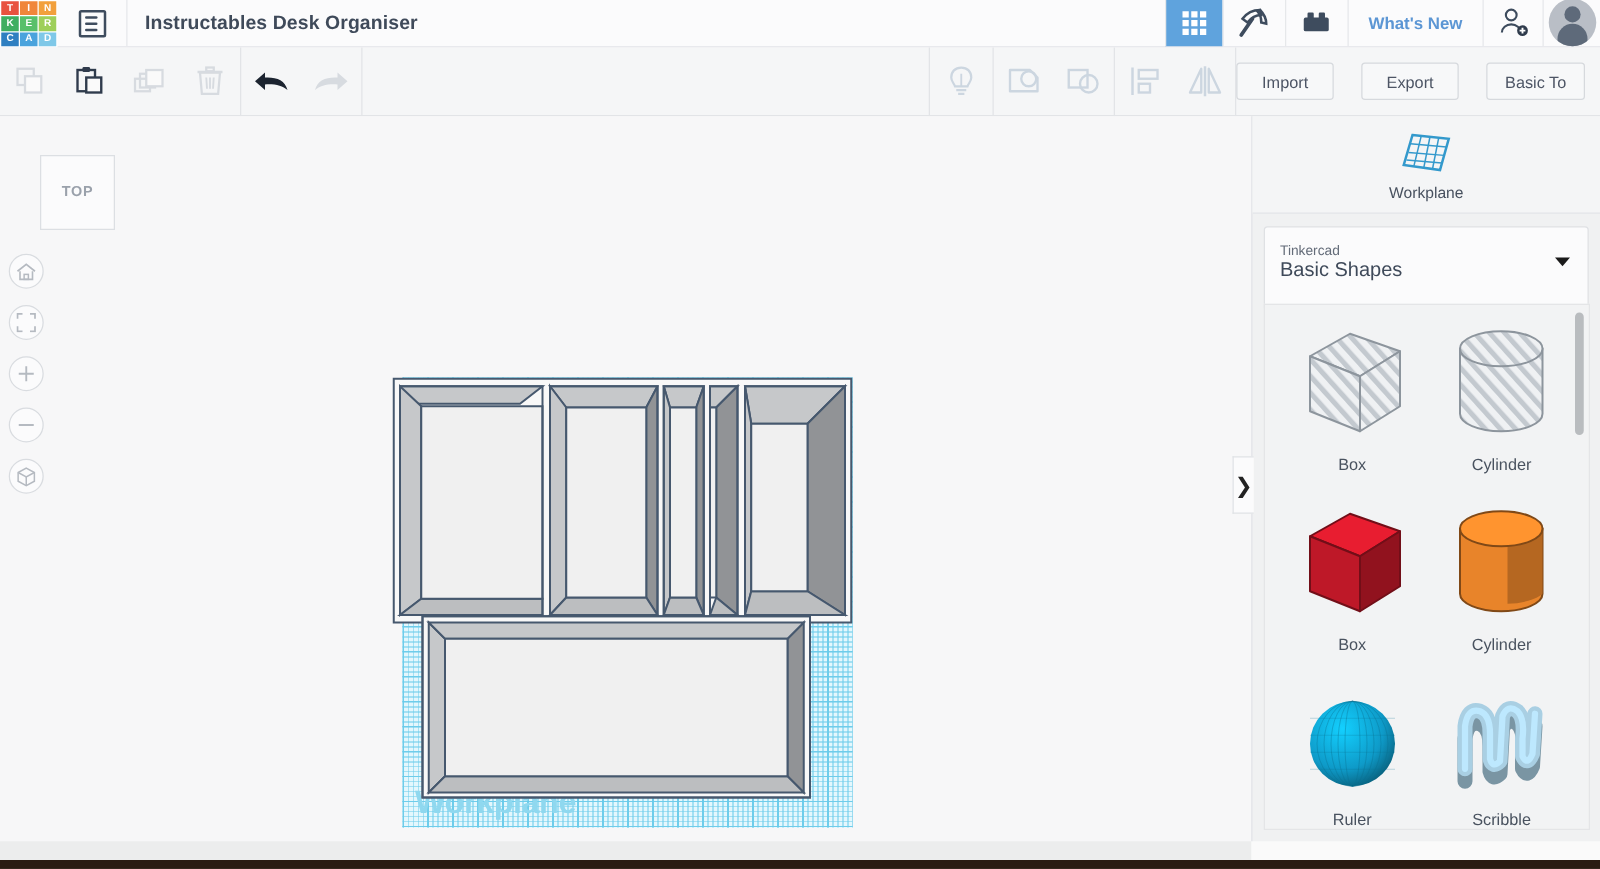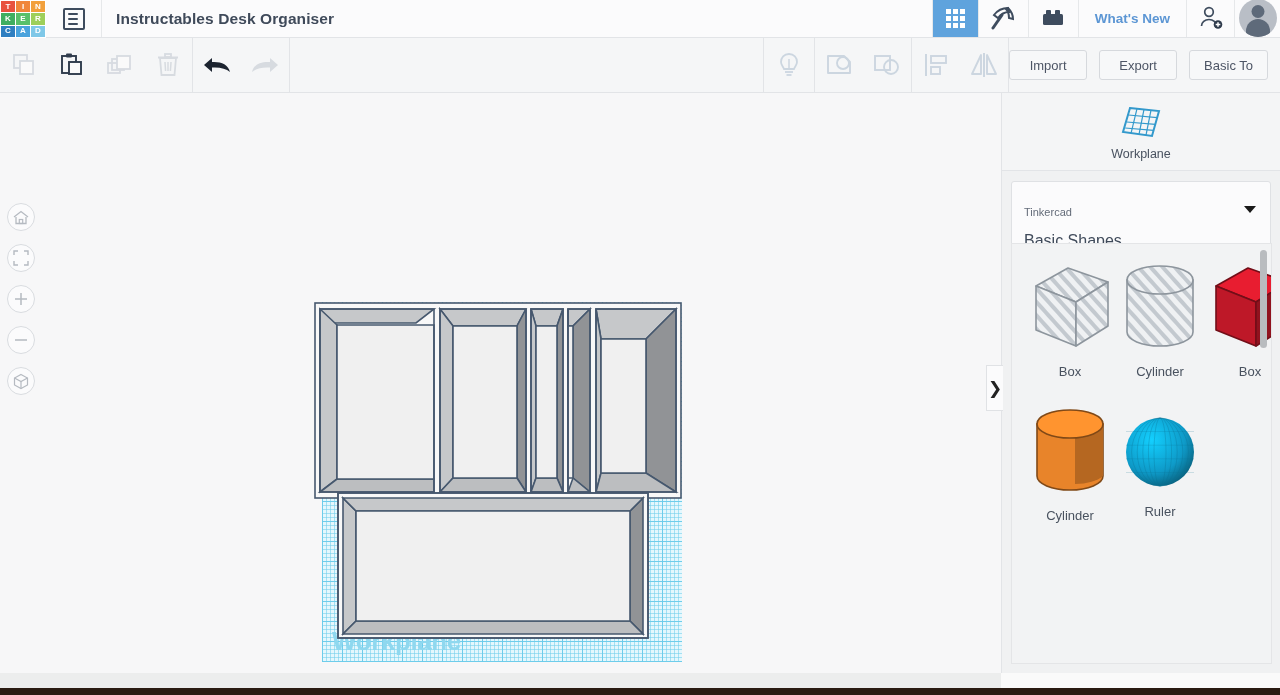--- a/index.html
+++ b/index.html
@@ -107,21 +107,21 @@
     display: flex; align-items: center;
   }
   .tb-group { display: flex; align-items: center; height: 55px; }
   .tb-btn {
     width: 48px; height: 55px;
     display: flex; align-items: center; justify-content: center;
     cursor: pointer;
   }
   .tb-sep { width: 1px; height: 55px; background: #e2e4e7; }
   .tb-spacer { flex: 1 1 auto; height: 55px; }
-  .tb-right { display: flex; align-items: center; gap: 12px; padding-right: 12px; }
+  .tb-right { display: flex; align-items: center; gap: 22px; padding-right: 12px; }
   .tb-txtbtn {
     min-width: 78px; height: 30px;
     background: #f7f8f9;
     border: 1px solid #d6d9dd;
     border-radius: 3px;
     font-size: 13px; color: #4d5565;
     display: flex; align-items: center; justify-content: center;
     padding: 0 14px;
     cursor: pointer;
   }
@@ -200,42 +200,42 @@
     align-items: center; justify-content: center; gap: 4px;
     cursor: pointer;
   }
   .tool-cell span { font-size: 12.5px; color: #48515f; }
   .shape-select {
     margin: 10px 9px 0 9px;
     height: 68px;
     background: #fbfbfc;
     border: 1px solid #dfe1e4;
     border-radius: 3px;
-    padding: 24px 12px;
+    padding: 13px 12px;
     position: relative;
     cursor: pointer;
   }
   .shape-select .lbl { font-size: 11px; color: #646c79; }
-  .shape-select .val { font-size: 16px; color: #3f4a5a; margin-top: 14px; }
+  .shape-select .val { font-size: 16px; color: #3f4a5a; margin-top: 1px; }
   .caret {
     position: absolute; right: 14px; top: 24px;
     width: 0; height: 0;
     border-left: 6px solid transparent;
     border-right: 6px solid transparent;
     border-top: 7px solid #1a1a1a;
   }
   .shapes-scroll {
     position: absolute; left: 9px; top: 150px;
     width: 261px; height: 421px;
     background: #f2f3f4;
     border: 1px solid #e4e5e7;
     overflow: hidden;
   }
   .shapes-grid {
-    display: grid; grid-template-columns: 1fr 1fr 1fr;
+    display: grid; grid-template-columns: 1fr 1fr;
     padding: 6px 10px 0 10px;
     row-gap: 4px;
   }
   .shape-cell {
     height: 140px;
     display: flex; flex-direction: column;
     align-items: center; justify-content: center;
     cursor: pointer;
   }
   .shape-cell .nm { font-size: 13px; color: #49525f; margin-top: 6px; }
@@ -426,20 +426,21 @@
     <div class="tb-sep"></div>
     <div class="tb-right">
       <div class="tb-txtbtn">Import</div>
       <div class="tb-txtbtn">Export</div>
       <div class="tb-txtbtn">Basic To</div>
     </div>
   </div>
 
   <div class="viewport">
 
+    <div class="viewcube">TOP</div>
 
     <div class="vcontrols">
       <div class="vbtn">
         <svg width="16" height="15" viewBox="0 0 16 15">
           <path d="M1 7 L8 1.5 L15 7" fill="none" stroke="#b5bac1" stroke-width="1.3"></path>
           <path d="M3 7 L3 13.5 L13 13.5 L13 7" fill="none" stroke="#b5bac1" stroke-width="1.3"></path>
           <rect x="6.3" y="9.5" width="3.4" height="4" fill="none" stroke="#b5bac1" stroke-width="1.2"></rect>
         </svg>
       </div>
       <div class="vbtn">
@@ -632,20 +633,28 @@
                 <ellipse cx="42" cy="42" rx="17.200000000000003" ry="34" fill="none" stroke="#0a6f90" stroke-width="0.6" opacity="0.5"></ellipse>
                 <ellipse cx="42" cy="42" rx="11.600000000000001" ry="34" fill="none" stroke="#0a6f90" stroke-width="0.6" opacity="0.5"></ellipse>
                 <ellipse cx="42" cy="42" rx="6" ry="34" fill="none" stroke="#0a6f90" stroke-width="0.6" opacity="0.5"></ellipse>
                 <line x1="8" y1="21.6" x2="76" y2="21.6" stroke="#0a6f90" stroke-width="0.5" opacity="0.4"></line>
                 <line x1="8" y1="35.2" x2="76" y2="35.2" stroke="#0a6f90" stroke-width="0.5" opacity="0.4"></line>
                 <line x1="8" y1="48.8" x2="76" y2="48.8" stroke="#0a6f90" stroke-width="0.5" opacity="0.4"></line>
                 <line x1="8" y1="62.4" x2="76" y2="62.4" stroke="#0a6f90" stroke-width="0.5" opacity="0.4"></line>
               </svg></div>
             <div class="nm">Ruler</div>
           </div>
+          <div class="shape-cell">
+            <div><svg width="86" height="84" viewBox="0 0 86 84">
+                <path d="M14 62 L14 28 Q16 13 26 16 Q34 19 34 34 L34 54 Q36 62 42 56 L44 20 Q48 10 56 16 Q62 22 60 38 L60 52 Q64 60 68 50 L70 18" transform="translate(0,10)" fill="none" stroke="#7a95a3" stroke-width="12" stroke-linecap="round" stroke-linejoin="round"></path>
+                <path d="M14 62 L14 28 Q16 13 26 16 Q34 19 34 34 L34 54 Q36 62 42 56 L44 20 Q48 10 56 16 Q62 22 60 38 L60 52 Q64 60 68 50 L70 18" fill="none" stroke="#a9cfe3" stroke-width="12" stroke-linecap="round" stroke-linejoin="round"></path>
+                <path d="M14 62 L14 28 Q16 13 26 16 Q34 19 34 34 L34 54 Q36 62 42 56 L44 20 Q48 10 56 16 Q62 22 60 38 L60 52 Q64 60 68 50 L70 18" fill="none" stroke="#bde8fe" stroke-width="5" stroke-linecap="round" stroke-linejoin="round"></path>
+              </svg></div>
+            <div class="nm">Scribble</div>
+          </div>
         </div>
       <div class="rs-track">
         <div class="rs-thumb"></div>
       </div>
     </div>
 
   </div>
 
 </div>
 

